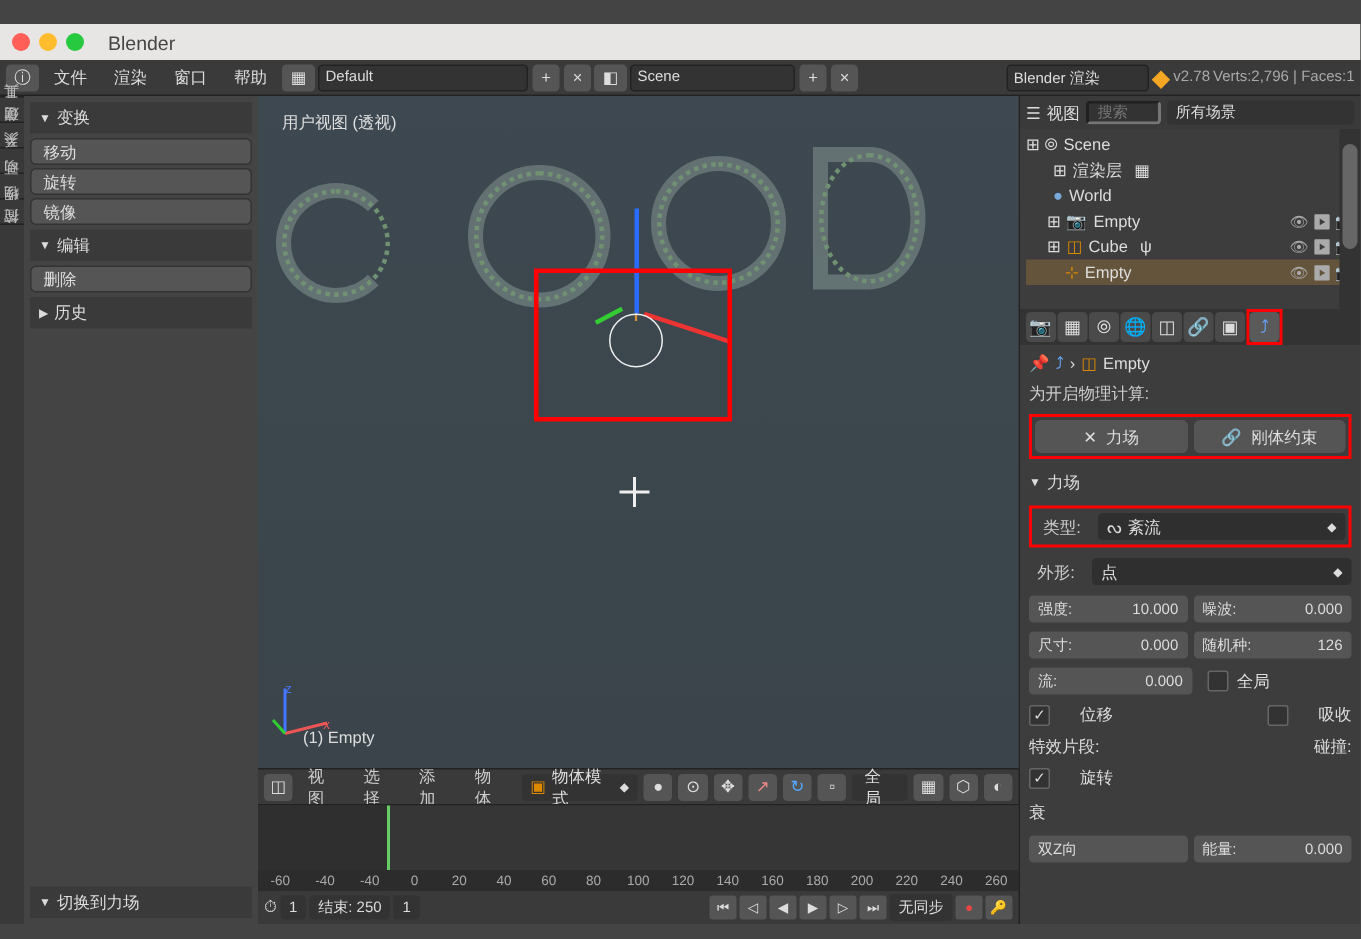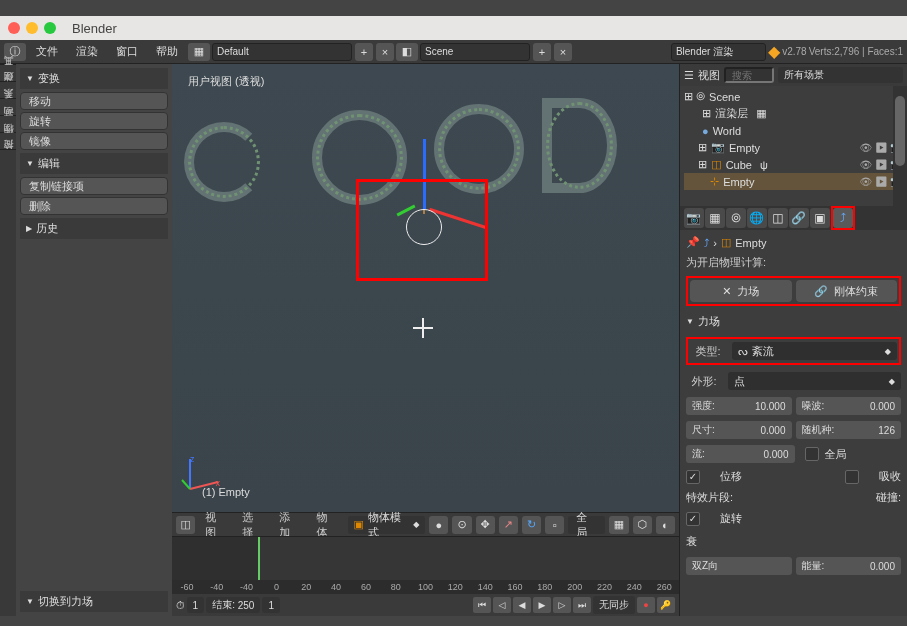--- a/index.html
+++ b/index.html
@@ -158,21 +158,20 @@
     <div class="panel-body">
       <div class="tool-btn">移动</div>
       <div class="tool-btn">旋转</div>
       <div class="tool-btn">镜像</div>
     </div>
     <div class="panel-header">
         <span class="disclosure">▼</span>
         <span>编辑</span>
       </div>
     <div class="panel-body">
-      <div class="tool-btn">复制链接项</div>
       <div class="tool-btn">删除</div>
     </div>
     <div class="panel-header">
         <span class="disclosure">▶</span>
         <span>历史</span>
       </div>
     <div style="flex:1"></div>
     <div class="panel-header">
         <span class="disclosure">▼</span>
         <span>切换到力场</span>

